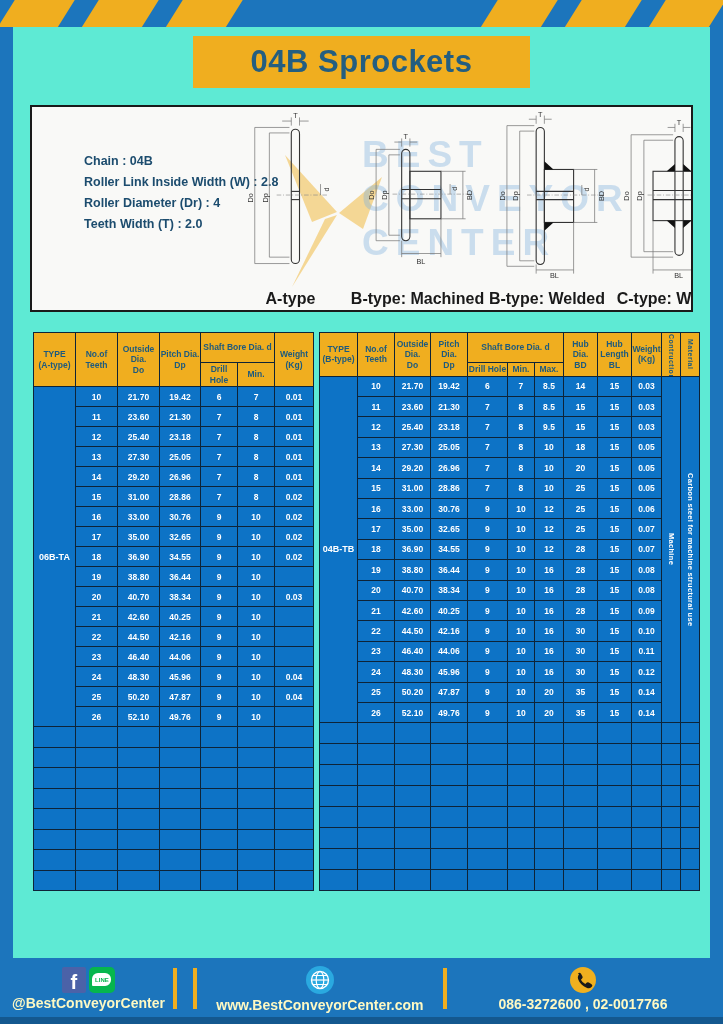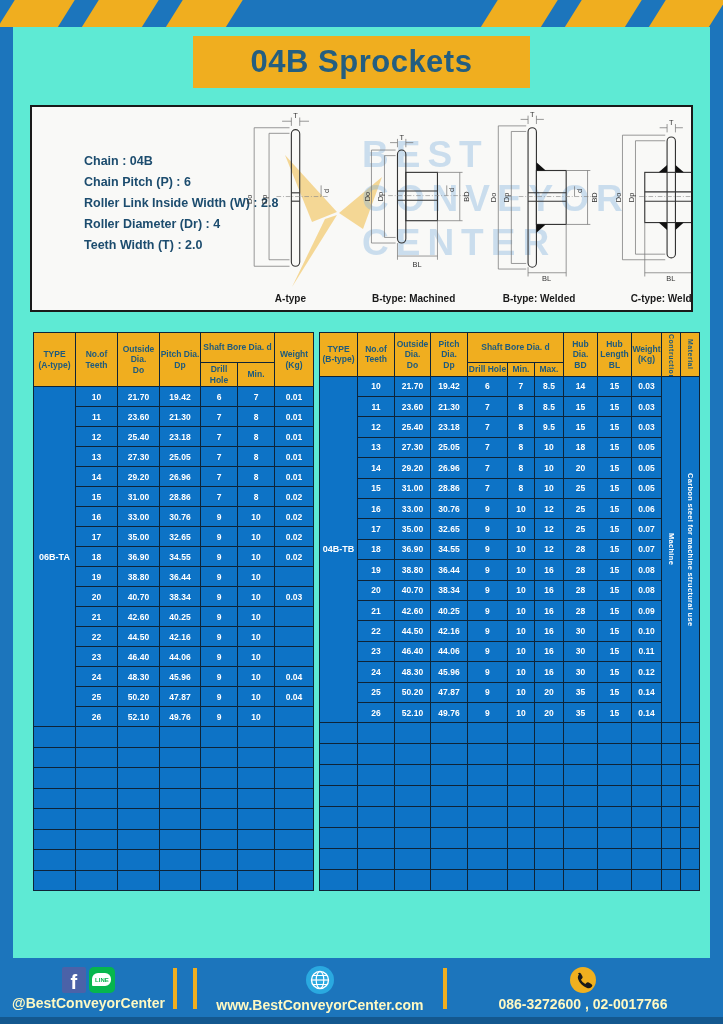--- a/index.html
+++ b/index.html
@@ -30,21 +30,21 @@
   .watermark-text {
     position:absolute; left:330px; top:26px; font-weight:bold; font-size:37px; line-height:44px;
     letter-spacing:7px; color:rgba(125,175,220,.38); pointer-events:none; white-space:nowrap;
   }
   .watermark-fly { position:absolute; left:235px; top:30px; opacity:.45; pointer-events:none; }
   .specs { position:absolute; left:16px; top:44px; width:235px;margin-left:36px; }
   .specs div { font-size:12.5px; font-weight:bold; color:#1c4c6e; line-height:21px; white-space:nowrap; }
   .diagrams { position:absolute; left:198px; right:4px; top:4px; bottom:2px; display:flex; justify-content:space-between; }
   .diagrams figure { display:flex; flex-direction:column; align-items:center; }
   .diagrams svg { height:172px; }
-  .diagrams figcaption { font-size:10px; font-weight:bold; color:#1a1a1a; margin-top:10px; white-space:nowrap; }
+  .diagrams figcaption { font-size:16px; font-weight:bold; color:#1a1a1a; margin-top:10px; white-space:nowrap; }
   .dim  { stroke:#777; stroke-width:.8; fill:none; }
   .part { stroke:#333; stroke-width:1.2; fill:none; }
   .weld { fill:#111; stroke:none; }
   .cl   { stroke:#888; stroke-width:.7; stroke-dasharray:5 2 1 2; fill:none; }
   .dimtxt { font-size:8px; fill:#333; font-family:"Liberation Sans", sans-serif; }
   
   .tables { display:flex; justify-content:space-between; margin:20px 10px 0 20px; }
   table { border-collapse:collapse; table-layout:fixed; }
   table.left-tbl  { width:280px; }
   table.right-tbl { width:380px; }
@@ -112,21 +112,20 @@
       <polygon points="72,76 115,40 96,92" fill="#f0ae1f"></polygon>
     </svg>
     <div class="watermark-text">
       <div>BEST</div>
       <div>CONVEYOR</div>
       <div>CENTER</div>
     </div>
 
     <div class="specs">
       <div>Chain : 04B</div>
-      <div>Chain Pitch (P) : 6</div>
       <div>Roller Link Inside Width (W) : 2.8</div>
       <div>Roller Diameter (Dr) : 4</div>
       <div>Teeth Width (T) : 2.0</div>
     </div>
 
     <div class="diagrams">
 
       <figure>
         <svg viewBox="0 0 130 185">
           <line class="dim" x1="26" y1="18" x2="64" y2="18"></line>

